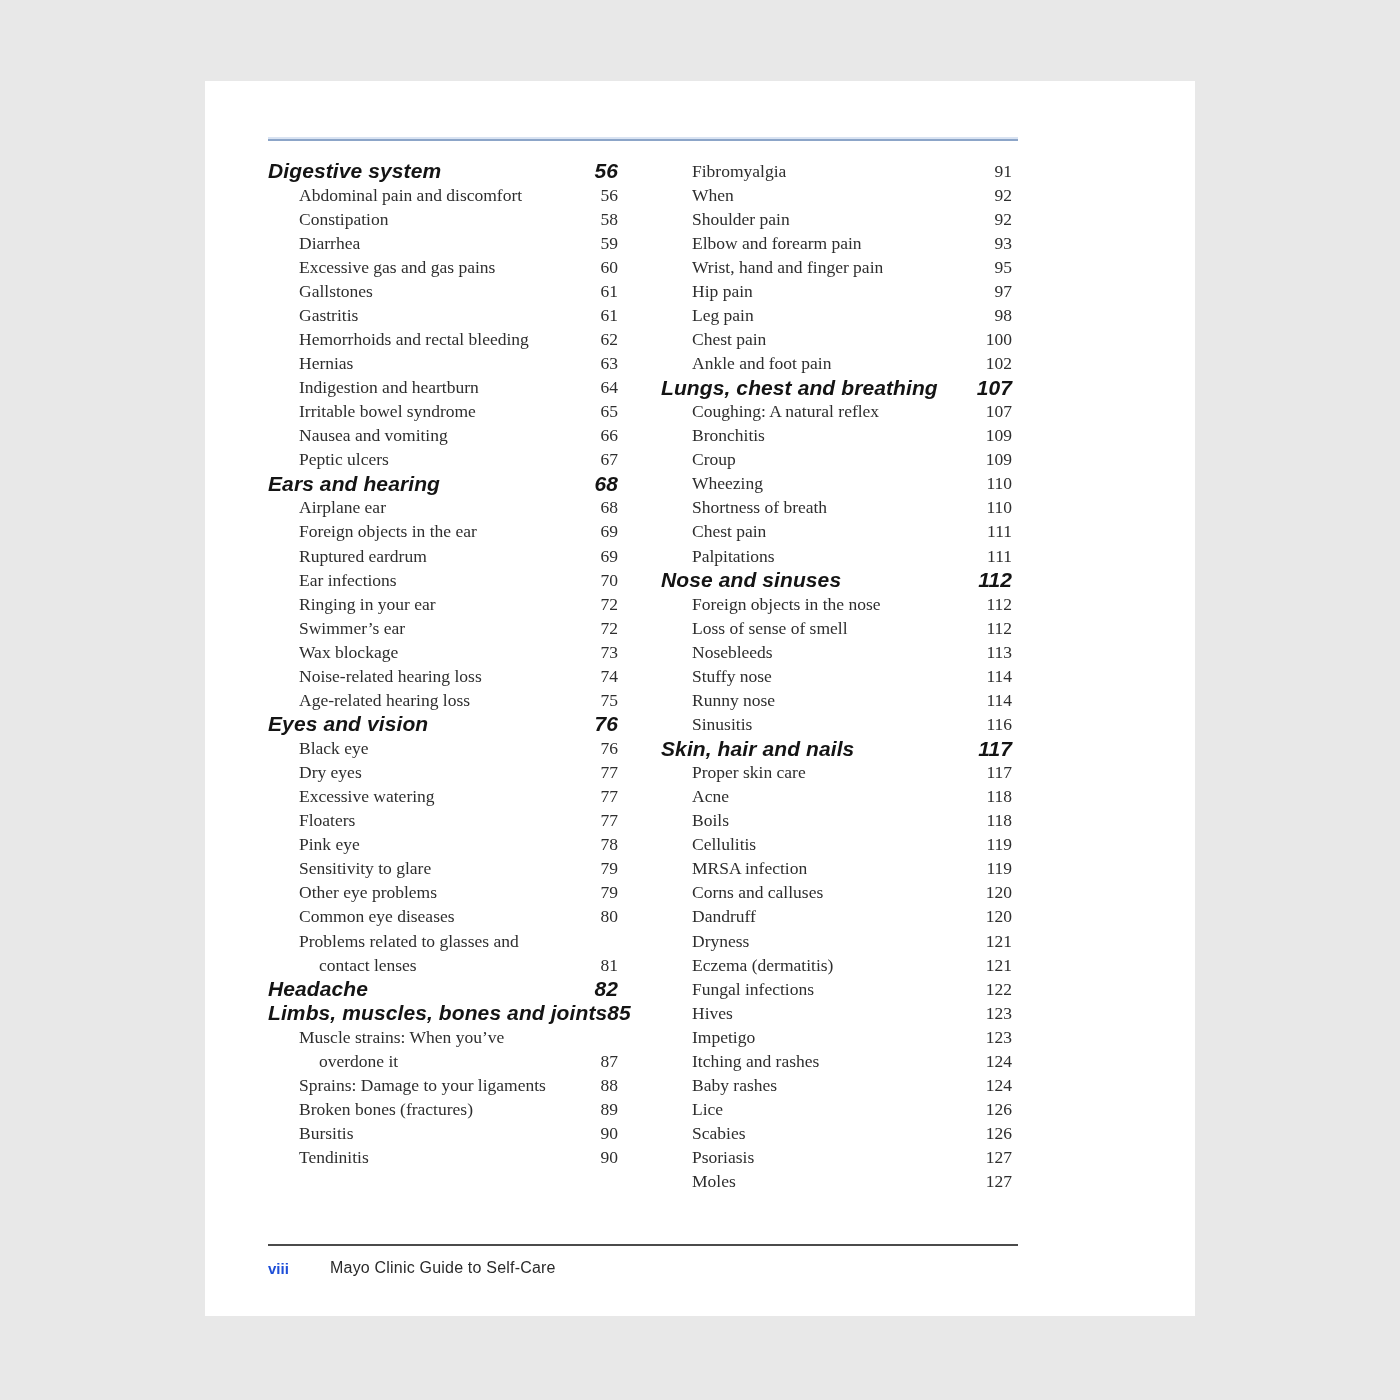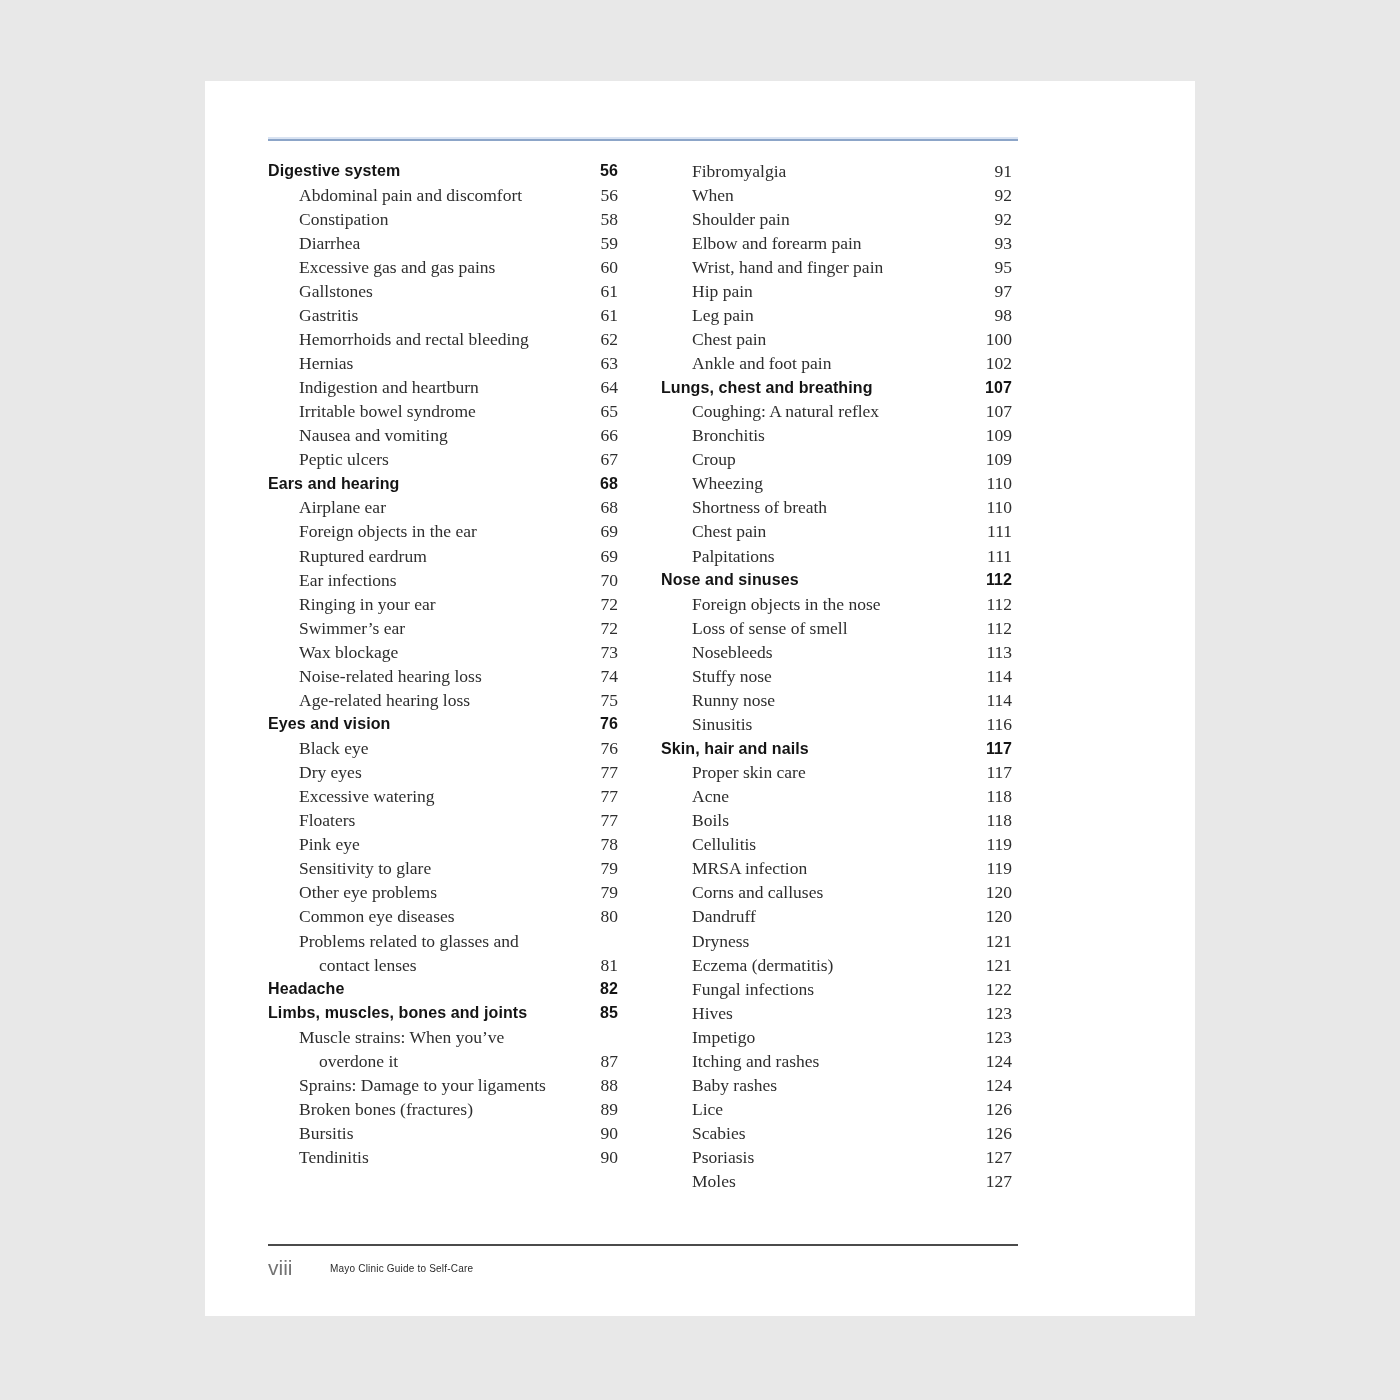--- a/index.html
+++ b/index.html
@@ -50,48 +50,49 @@
     font-family: "Liberation Serif", serif;
     font-size: 17.5px;
     color: #2e2e2e;
   }
   .row.entry .label      { padding-left: 31px; }
   .row.entry-cont .label { padding-left: 51px; }
   .row.section .label,
   .row.section .pagenum {
     font-family: "Liberation Sans", sans-serif;
     font-weight: bold;
-    font-size: 16px;
+    font-size: 21px;
     color: #141414;
     letter-spacing: 0.1px;
+    font-style: italic;
   }
   .rule-footer {
     position: absolute;
     left: 63px;
     top: 1163px;
     width: 750px;
     border-top: 2px solid #4b4b4b;
   }
   .footer {
     position: absolute;
     left: 63px;
     top: 1177px;
     width: 750px;
     height: 20px;
     display: flex;
     align-items: center;
   }
   .folio {
-    font-weight: normal;
-    font-size: 21px;
-    color: #737373;
+    font-weight: bold;
+    font-size: 15px;
+    color: #1d4ed8;
     width: 62px;
   }
   .book-title {
-    font-size: 10px;
+    font-size: 16px;
     color: #2a2a2a;
     letter-spacing: 0.2px;
   }
 </style>
 </head>
 <body>
 
 <div class="book-page">
   <div class="rule-blue"></div>
 

